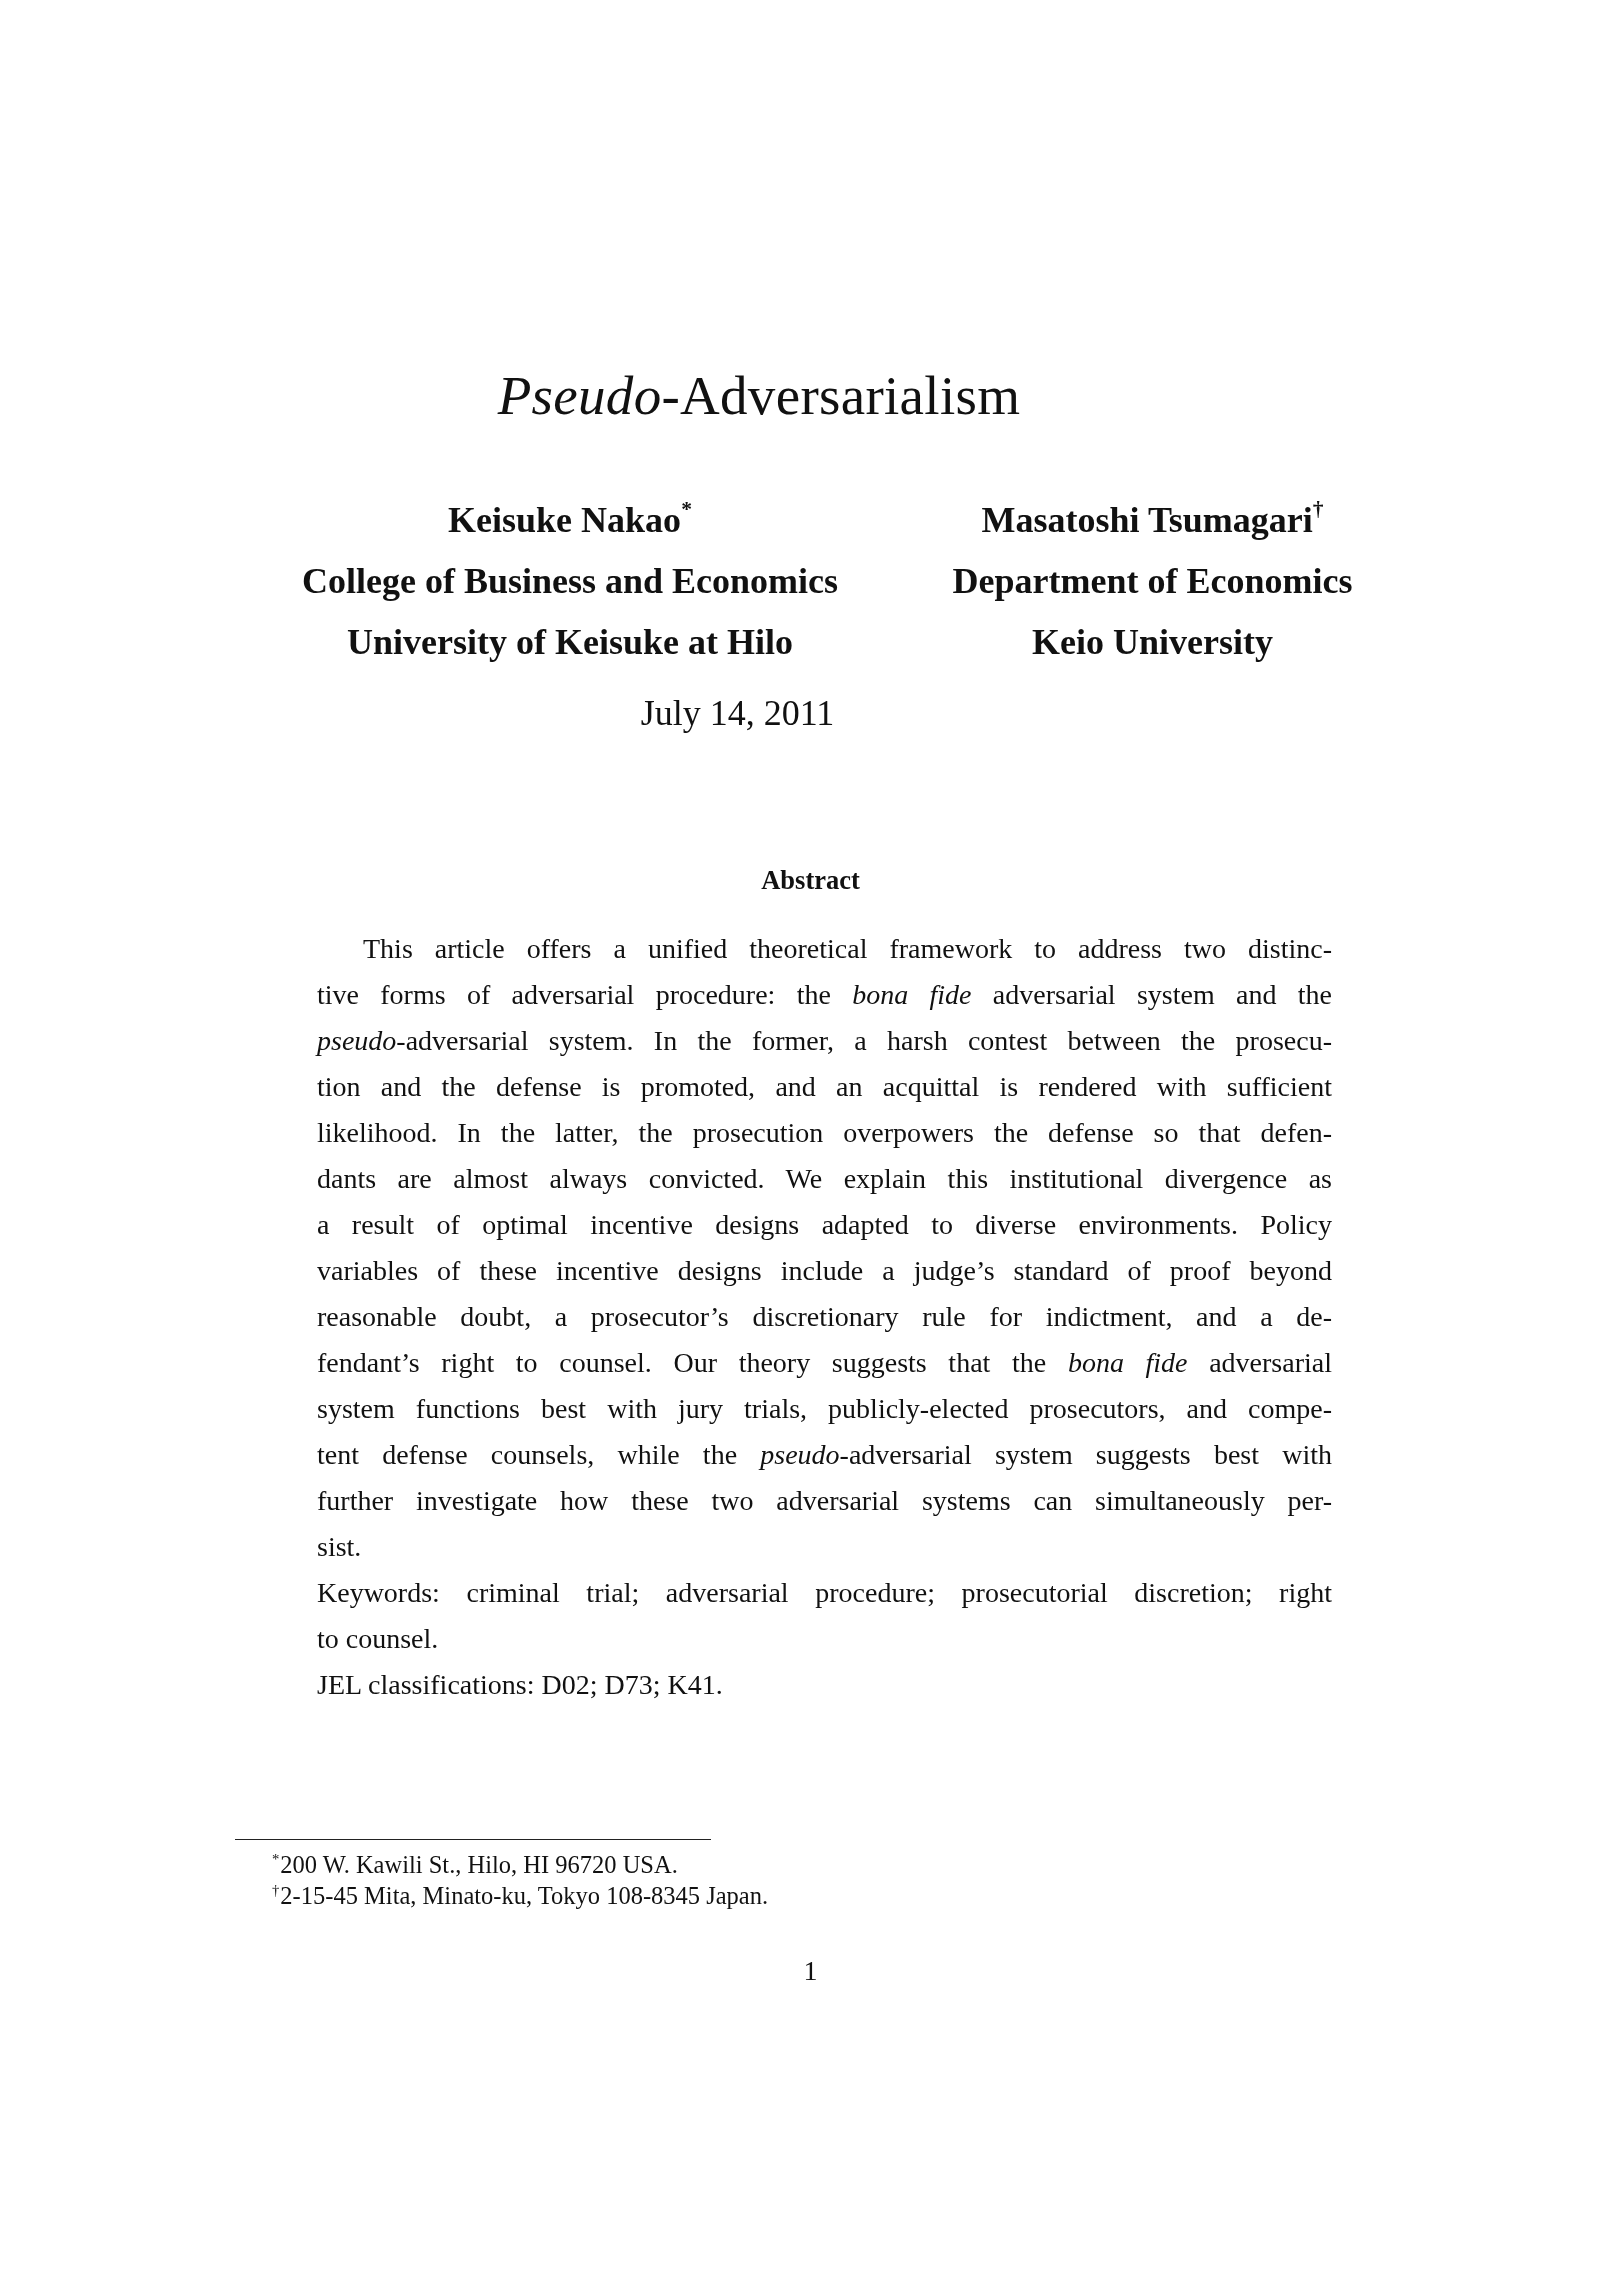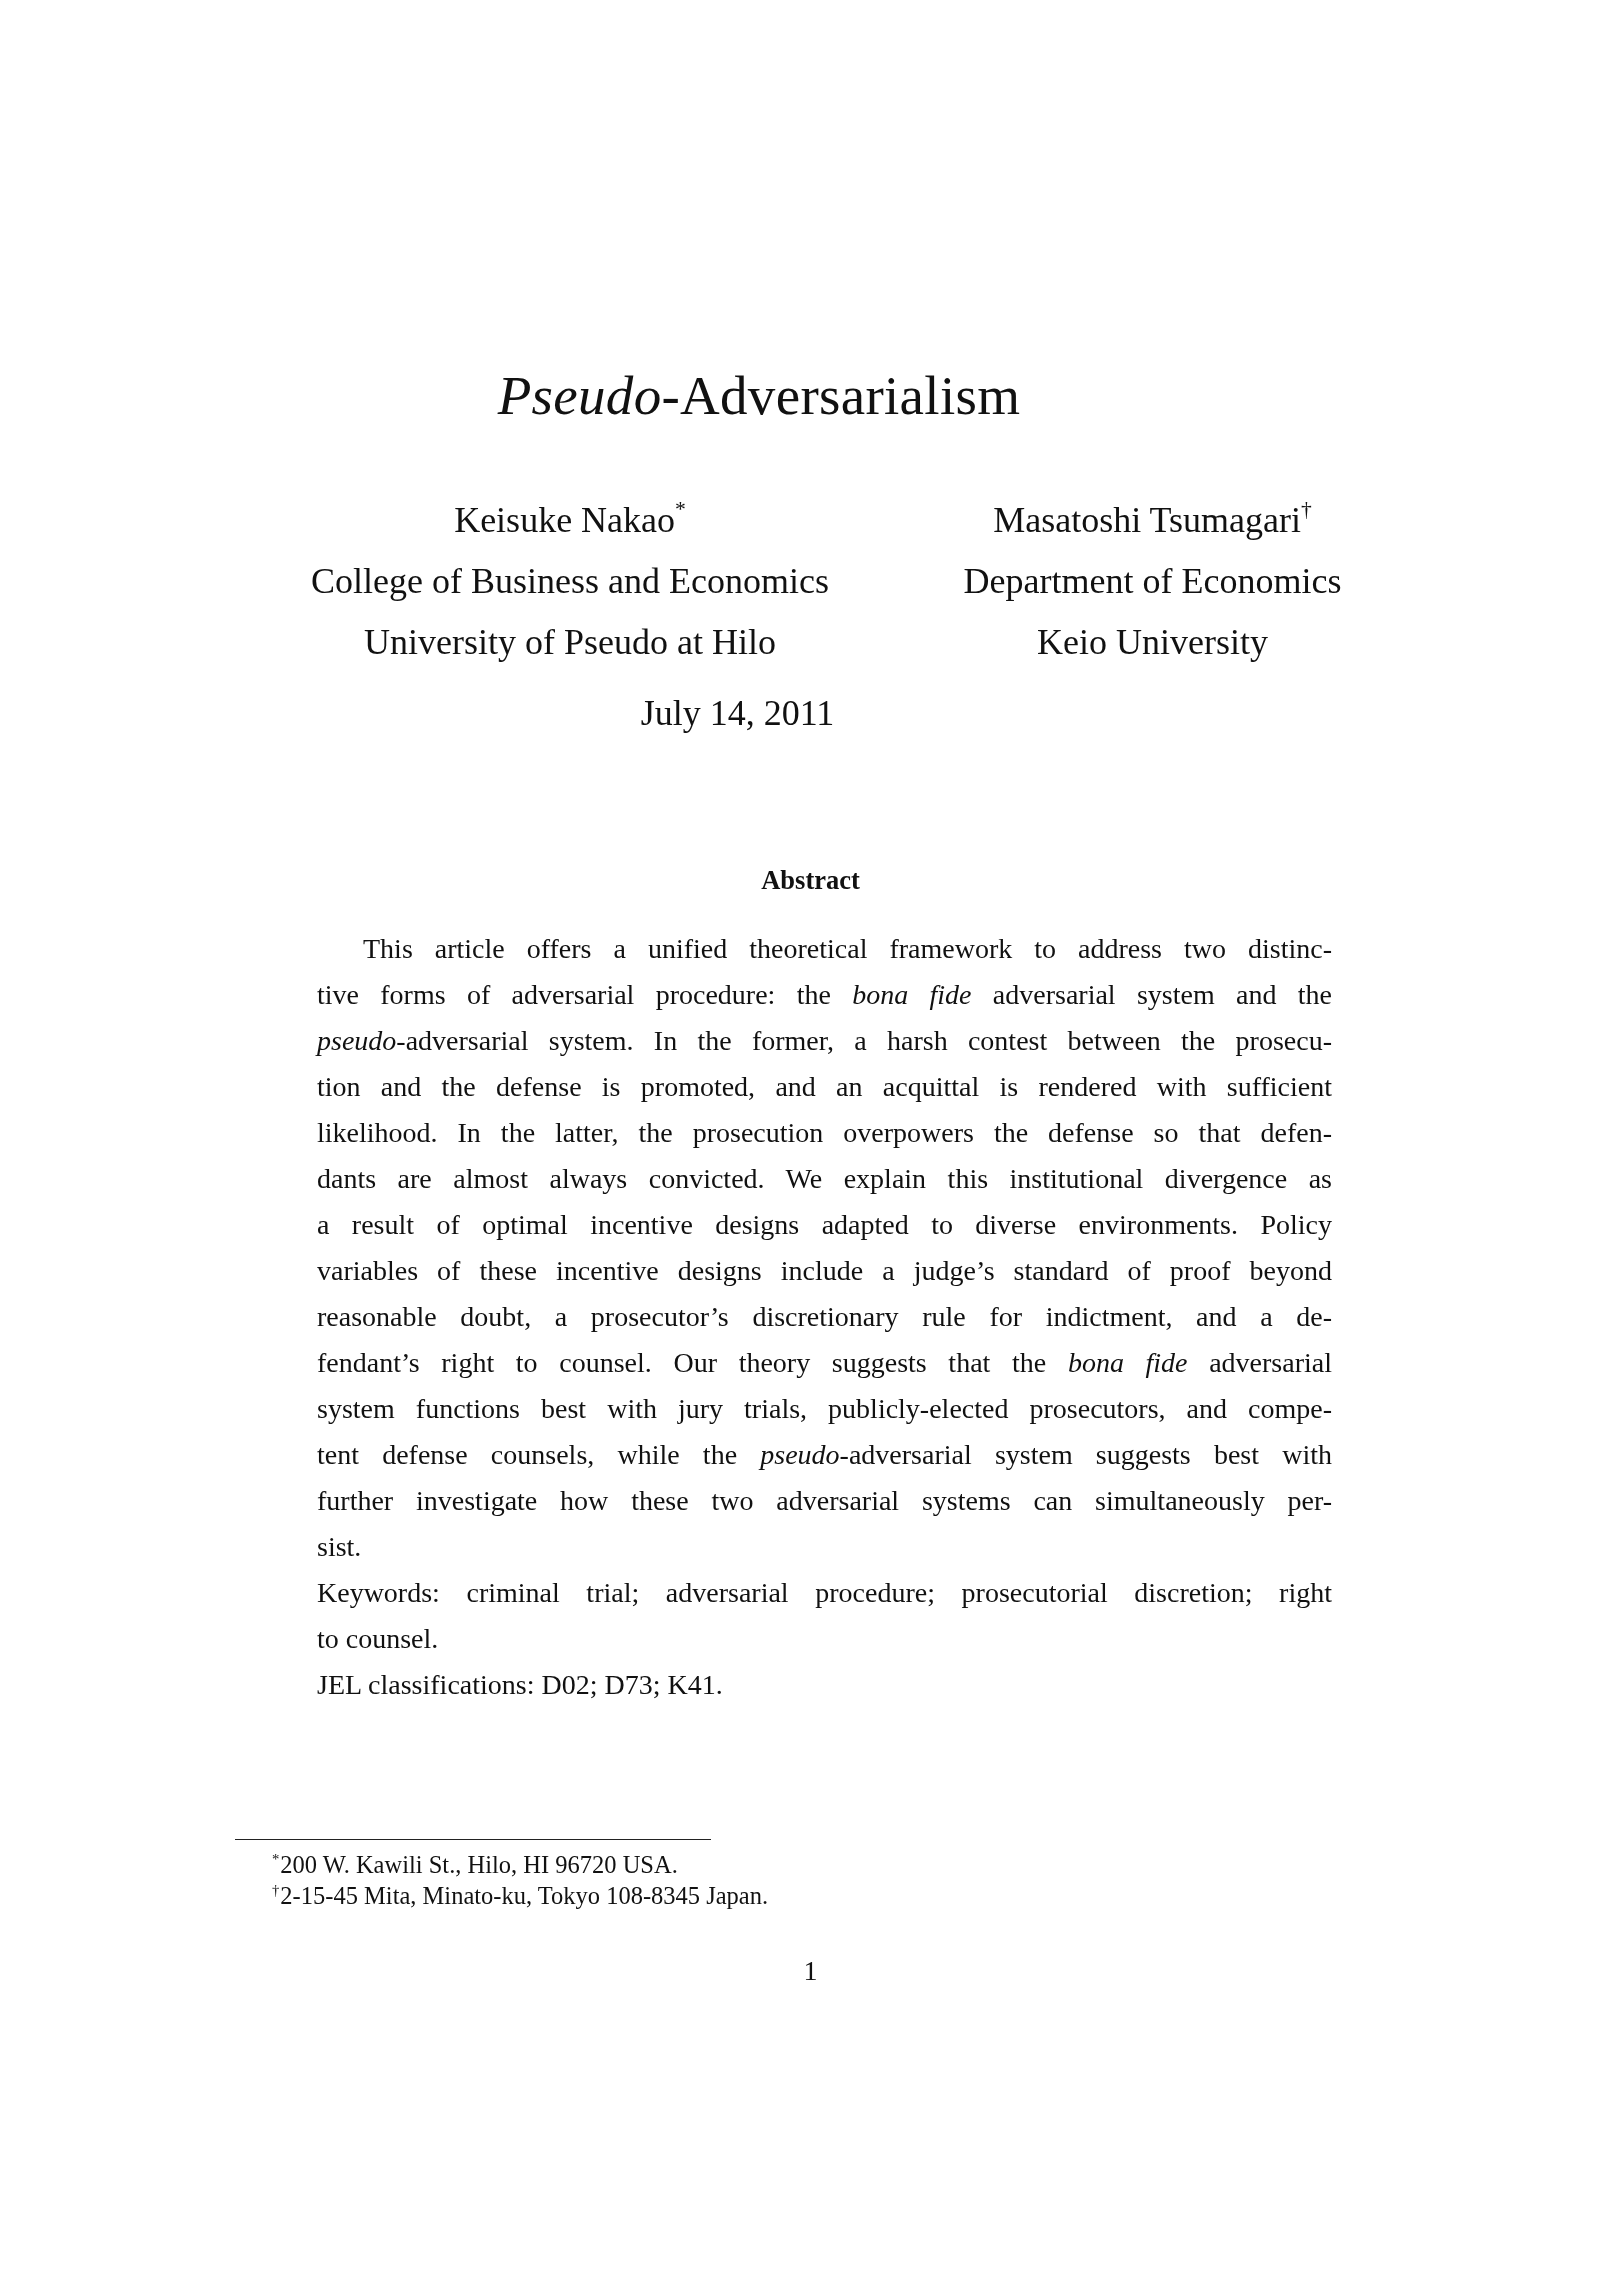--- a/index.html
+++ b/index.html
@@ -2,21 +2,21 @@
 <html><head>
 <meta charset="utf-8">
 <style>
   html, body { margin: 0; padding: 0; background: #ffffff; }
   body { width: 1621px; height: 2293px; position: relative; overflow: hidden;
          font-family: "Liberation Serif", "DejaVu Serif", serif; color: #111; }
   .abs { position: absolute; }
   .title { left: 0; width: 1518px; text-align: center; top: 361px;
            font-size: 55px; line-height: 69px; letter-spacing: 0.3px; }
   .title i { font-style: italic; }
-  .author-col { top: 490px; text-align: center; font-size: 36px; line-height: 61px; white-space: nowrap; }
+  .author-col { top: 490px; text-align: center; font-size: 36px; line-height: 61px; white-space: nowrap; font-weight: bold; }
   .author-left { left: 276px; width: 588px; }
   .author-right { left: 927px; width: 451px; }
   sup.mark { font-size: 21.6px; vertical-align: 15.7px; line-height: 0; }
   .date { left: 0; width: 1475px; text-align: center; top: 689px; font-size: 36px; line-height: 49px; }
   .abs-heading { left: 0; width: 1621px; text-align: center; top: 864px; font-size: 26.5px; font-weight: bold; line-height: 33px; }
   .abstract { left: 317px; width: 1015px; top: 926px; font-size: 28px; line-height: 46px; }
   .abstract .line { display: block; height: 46px; white-space: nowrap; text-align: justify; text-align-last: justify; }
   .abstract .line.last { text-align-last: left; }
   .abstract .line.indent { padding-left: 46px; }
   .abstract i { font-style: italic; }
@@ -26,21 +26,21 @@
   .page-num { left: 0; width: 1621px; text-align: center; top: 1953px; font-size: 28px; line-height: 35px; }
 </style>
 </head>
 <body>
 
 <div class="abs title"><i>Pseudo</i><span>-Adversarialism</span></div>
 
 <div class="abs author-col author-left">
   <div><span>Keisuke Nakao</span><sup class="mark">*</sup></div>
   <div>College of Business and Economics</div>
-  <div>University of Pseudo at Hilo</div>
+  <div>University of Keisuke at Hilo</div>
 </div>
 
 <div class="abs author-col author-right">
   <div><span>Masatoshi Tsumagari</span><sup class="mark">†</sup></div>
   <div>Department of Economics</div>
   <div>Keio University</div>
 </div>
 
 <div class="abs date">July 14, 2011</div>
 

